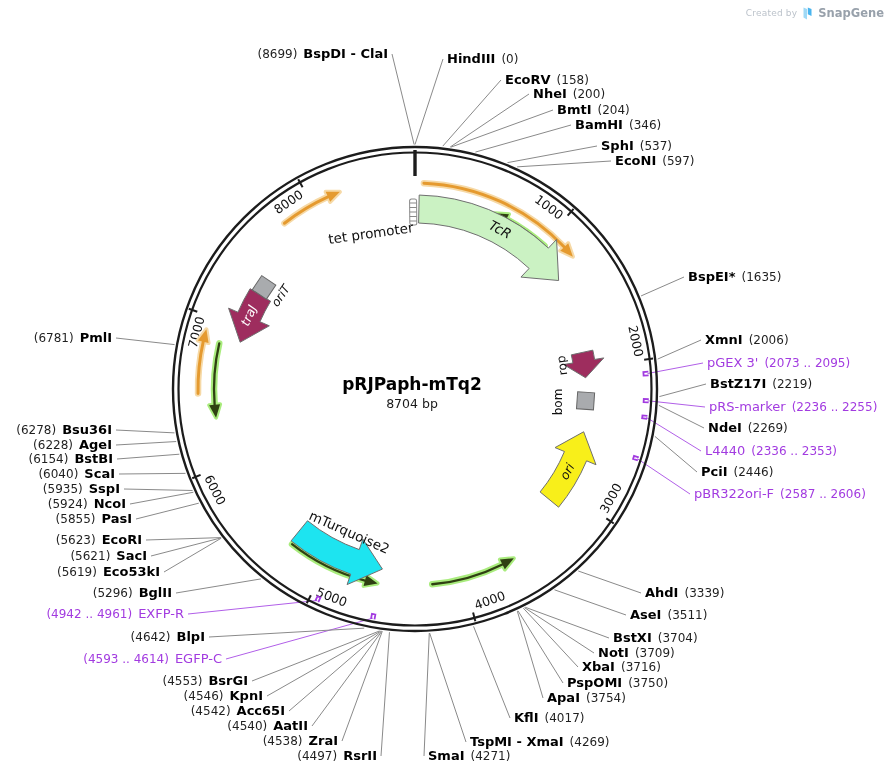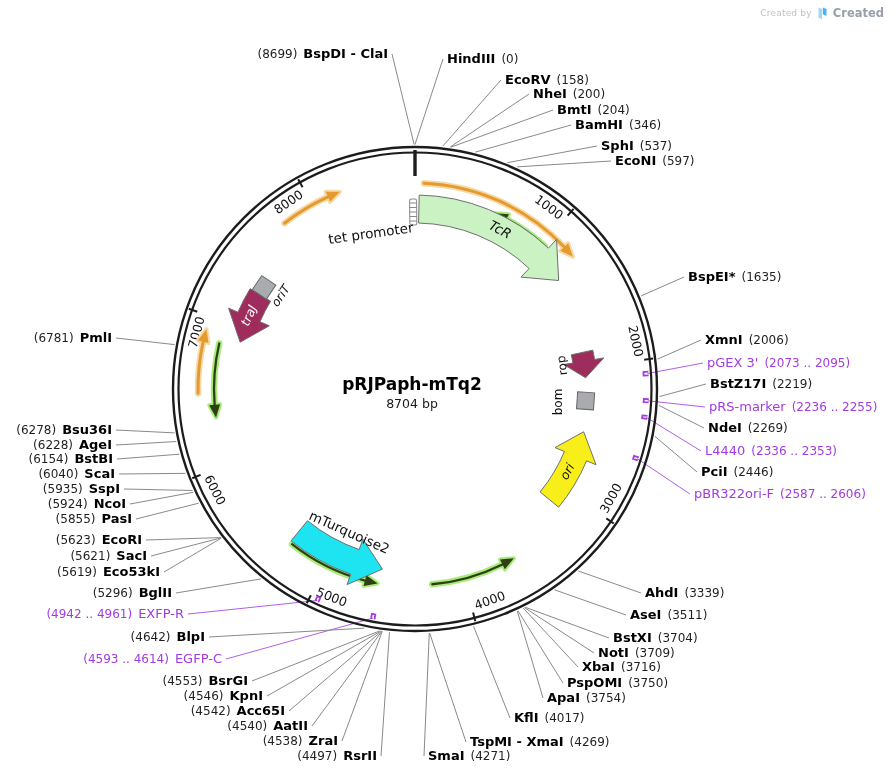--- a/index.html
+++ b/index.html
@@ -16,21 +16,21 @@
 
 <div class="stage">
   <div class="brand">
     <span class="createdby">Created by</span>
     <span style="display:inline-block;line-height:0;">
       <svg width="11" height="13" viewBox="0 0 11 13">
         <path d="M1.5 0.5 L5 2 L5 12.5 L1.5 10.5 Z" fill="#9fd9f6"></path>
         <path d="M5.8 0.5 L9.5 2 L9.5 9 L5.8 7.2 Z" fill="#49b4ee"></path>
       </svg>
     </span>
-    <span class="appname">Created</span>
+    <span class="appname">SnapGene</span>
   </div>
 
   <svg id="map" width="894" height="775" viewBox="0 0 894 775">
     <text x="412" y="390" text-anchor="middle" font-size="17" font-weight="bold" fill="#000000">pRJPaph-mTq2</text>
     <text x="412" y="408" text-anchor="middle" font-size="12.5" fill="#1a1a1a">8704 bp</text>
   <g>
         <line x1="392" y1="54" x2="414.11751179225513" y2="144.50159261344217" stroke="#8a8a8a" stroke-width="1"></line>
         <line x1="443" y1="59" x2="415" y2="144.5" stroke="#8a8a8a" stroke-width="1"></line>
         <line x1="501" y1="80" x2="442.8262653226079" y2="146.0885985421931" stroke="#8a8a8a" stroke-width="1"></line>
         <line x1="529" y1="94" x2="450.17710161572074" y2="147.04376114281067" stroke="#8a8a8a" stroke-width="1"></line>

